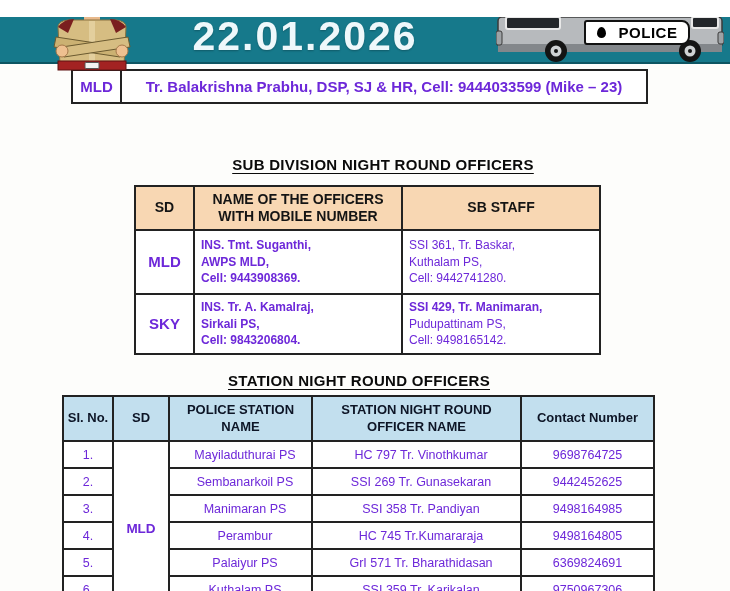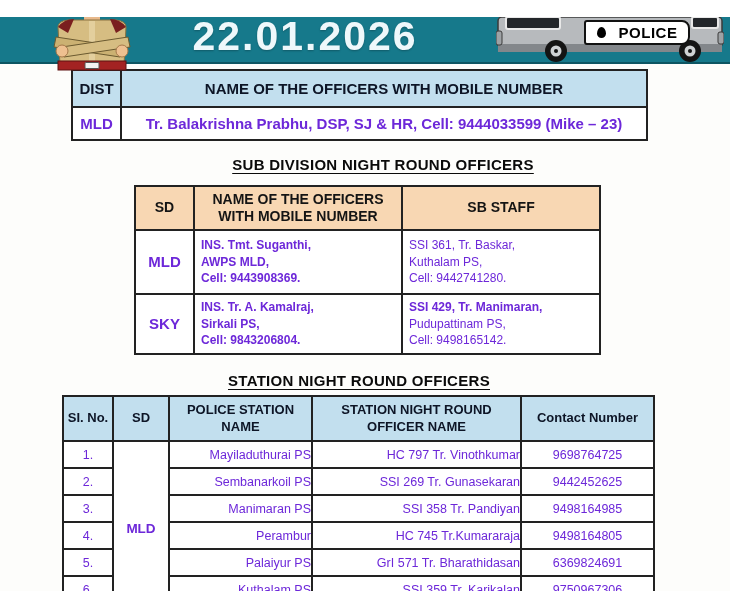--- a/index.html
+++ b/index.html
@@ -66,21 +66,21 @@
   .t2 .bold-line { font-weight: 800; }
   .t2 tr.r1 td { height: 64px; }
   .t2 tr.r2 td { height: 60px; }
 
   
   .t3 { position: absolute; top: 378px; left: 62px; width: 593px; }
   .t3 th { height: 45px; font-size: 13px; line-height: 1.25; }
   .t3 td { height: 27px; font-size: 12.5px; }
   .t3 .no-cell { text-align: center; }
   .t3 .sd-cell { text-align: center; font-weight: 800; font-size: 13.5px; }
-  .t3 .station-cell, .t3 .officer-cell { padding-left: 9px; text-align: right; }
+  .t3 .station-cell, .t3 .officer-cell { padding-left: 9px; text-align: center; }
   .t3 .contact-cell { text-align: center; }
   .t3 .stub td { height: 12px; border-top: 2px solid #222; }
 </style>
 </head>
 <body>
 
 <div class="page">
 
   <div class="banner">
 
@@ -129,24 +129,20 @@
       </div>
     </div>
   </div>
 
   <table class="t1">
     <colgroup>
         <col style="width:49px">
         <col>
       </colgroup>
     <tbody>
-        <tr>
-      <th class="hdr-blue">DIST</th>
-      <th class="hdr-blue">NAME OF THE OFFICERS WITH MOBILE NUMBER</th>
-    </tr>
     <tr>
       <td>MLD</td>
       <td>Tr. Balakrishna Prabhu, DSP, SJ &amp; HR, Cell: 9444033599 (Mike – 23)</td>
     </tr>
   </tbody>
     </table>
 
   <div class="section-title st1">SUB DIVISION NIGHT ROUND OFFICERS</div>
 
   <table class="t2">

